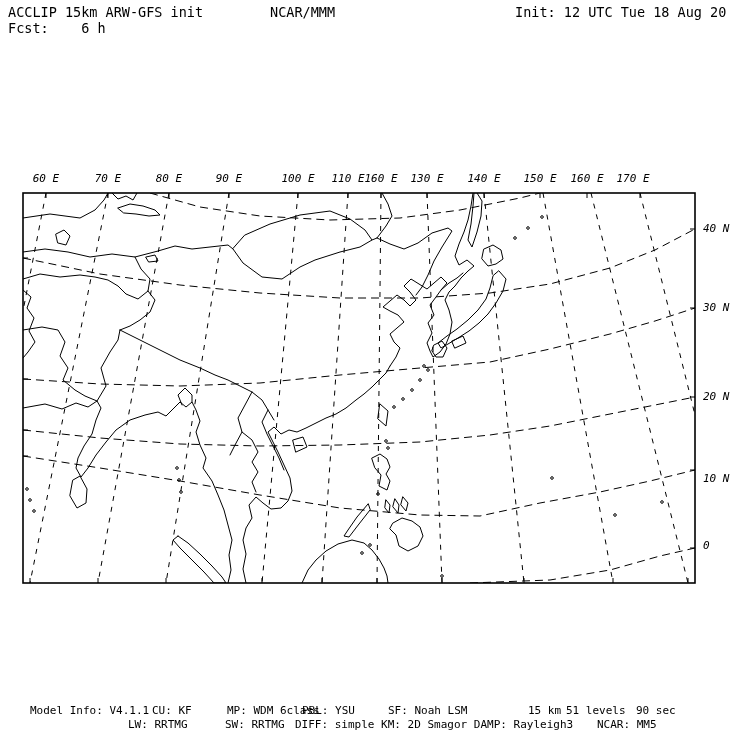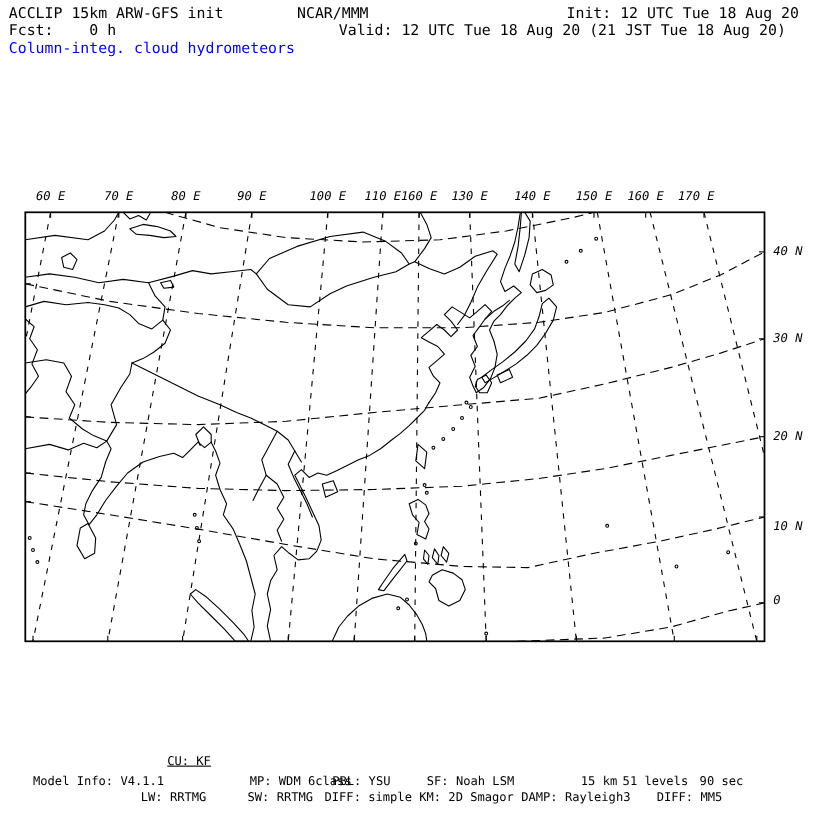--- a/index.html
+++ b/index.html
@@ -17,23 +17,21 @@
   .dot{fill:none;stroke:#000;stroke-width:1;}
 </style>
 </head>
 <body>
 
 <div id="page">
 
   <div class="hdr" style="left:8px;top:5px;">ACCLIP 15km ARW-GFS init</div>
   <div class="hdr" style="left:270px;top:5px;">NCAR/MMM</div>
   <div class="hdr" style="left:515px;top:5px;">Init: 12 UTC Tue 18 Aug 20</div>
-  <div class="hdr" style="left:8px;top:21px;">Fcst:    0 h</div>
-  <div class="hdr" style="left:308px;top:21px;">Valid: 12 UTC Tue 18 Aug 20 (21 JST Tue 18 Aug 20)</div>
-  <div class="hdr" id="legend-cloud" style="left: 8px; top: 37px; color: rgb(0, 0, 238);">Column-integ. cloud hydrometeors</div>
+  <div class="hdr" style="left:8px;top:21px;">Fcst:    6 h</div>
 
   <svg id="map-svg" width="740" height="740" viewBox="0 0 740 740">
       <defs>
         <clipPath id="mapclip">
           <rect x="23" y="193" width="672" height="390"></rect>
         </clipPath>
       </defs>
       <g clip-path="url(#mapclip)">
         <path d="M150,193 L200,207 L260,216 L330,220 L400,218 L460,210 L520,198 L540,193" class="grat-lat"></path>
         <path d="M23,258 L100,274 L180,285 L260,293 L340,298 L420,298 L490,293 L550,284 L610,268 L655,250 L695,229" class="grat-lat"></path>
@@ -167,26 +165,26 @@
     </div>
   <div id="right-labels">
       <div class="axlbl" style="left: 703px; top: 223px;">40 N</div>
       <div class="axlbl" style="left: 703px; top: 302px;">30 N</div>
       <div class="axlbl" style="left: 703px; top: 391px;">20 N</div>
       <div class="axlbl" style="left: 703px; top: 473px;">10 N</div>
       <div class="axlbl" style="left: 703px; top: 540px;">0</div>
     </div>
   <div id="footer">
       <div class="ft" style="left: 30px; top: 705px;">Model Info: V4.1.1</div>
-      <div class="ft" style="left: 152px; top: 686px; text-decoration: underline;">CU: KF</div>
+      <div class="ft" style="left: 152px; top: 705px;">CU: KF</div>
       <div class="ft" style="left: 227px; top: 705px;">MP: WDM 6class</div>
       <div class="ft" style="left: 302px; top: 705px;">PBL: YSU</div>
       <div class="ft" style="left: 388px; top: 705px;">SF: Noah LSM</div>
       <div class="ft" style="left: 528px; top: 705px;">15 km</div>
       <div class="ft" style="left: 566px; top: 705px;">51 levels</div>
       <div class="ft" style="left: 636px; top: 705px;">90 sec</div>
       <div class="ft" style="left: 128px; top: 719px;">LW: RRTMG</div>
       <div class="ft" style="left: 225px; top: 719px;">SW: RRTMG</div>
       <div class="ft" style="left: 295px; top: 719px;">DIFF: simple KM: 2D Smagor DAMP: Rayleigh3</div>
-      <div class="ft" style="left: 597px; top: 719px;">DIFF: MM5</div>
+      <div class="ft" style="left: 597px; top: 719px;">NCAR: MM5</div>
     </div>
 
 </div>
 
 </body></html>

